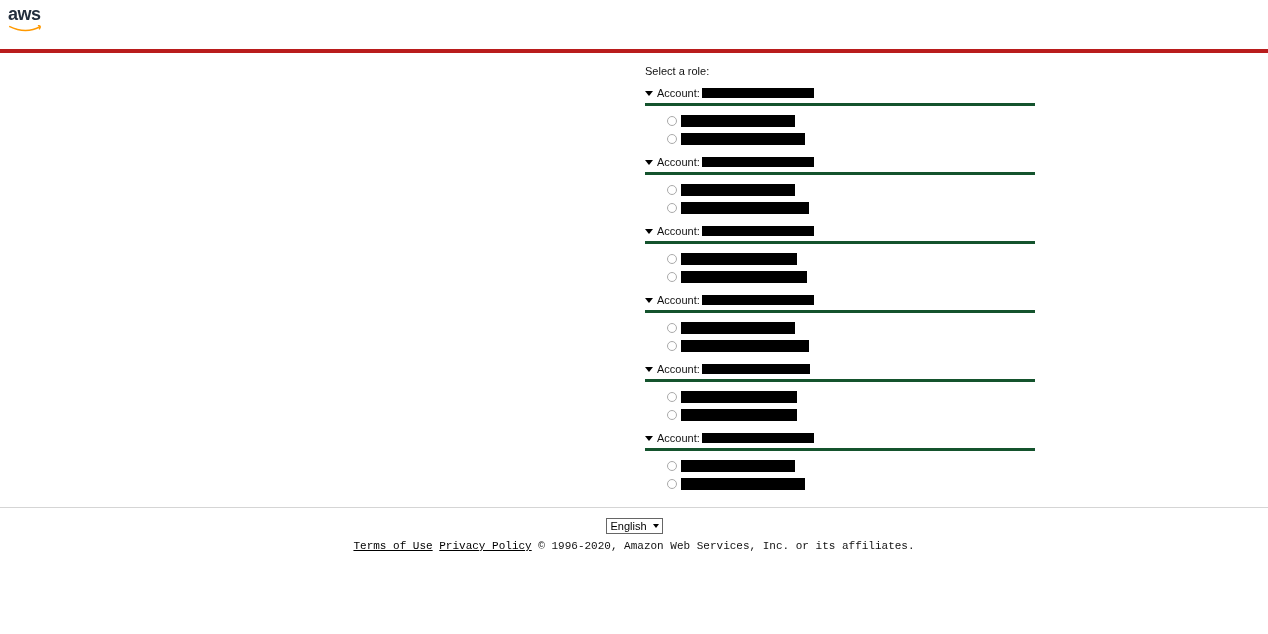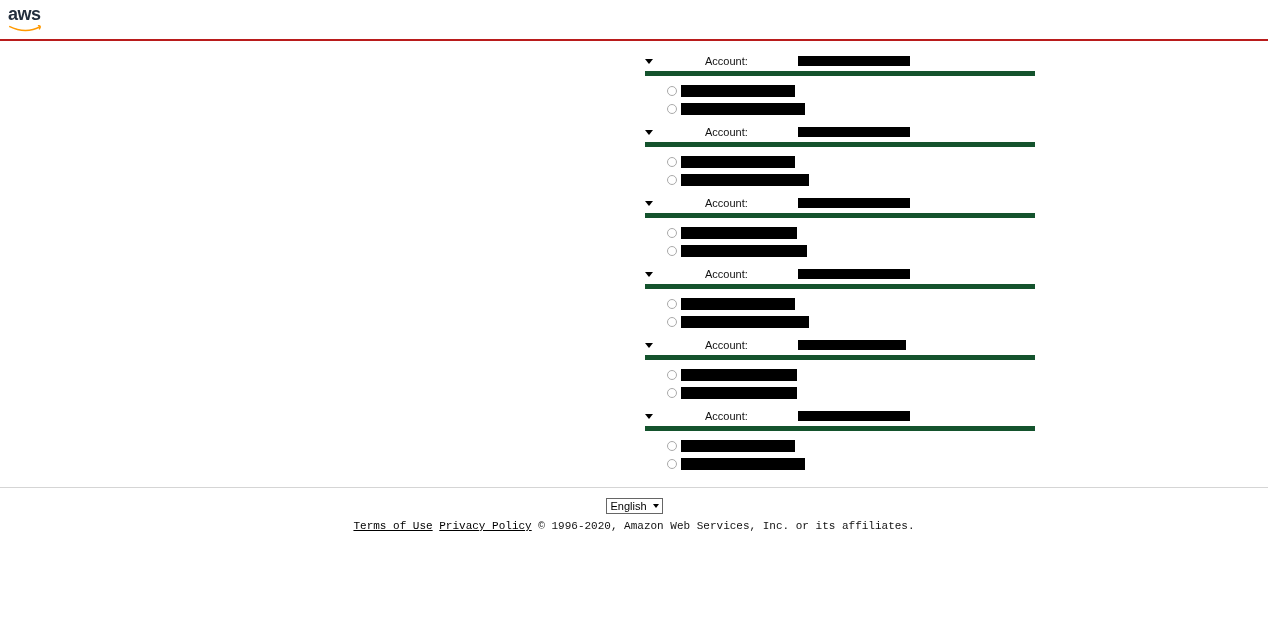--- a/index.html
+++ b/index.html
@@ -1,28 +1,28 @@
 <!DOCTYPE html>
 <html><head>
 <meta charset="utf-8">
 <style>
 * { margin: 0; padding: 0; box-sizing: border-box; }
 body { font-family: Arial, Helvetica, sans-serif; font-size: 11px; color: #111; background: #fff; }
 
-.header { padding: 4px 8px 2px 8px; border-bottom: 2px solid #b91c1c; }
+.header { padding: 4px 8px 12px 8px; border-bottom: 4px solid #b91c1c; }
 .aws-logo { display: inline-block; }
 .aws-logo .wordmark { font-family: Arial, sans-serif; font-weight: 700; font-size: 18px; letter-spacing: -0.5px; color:#232f3e; }
 .aws-logo .smile { width: 36px; height: 10px; margin-top: -2px; }
 
 .content { width: 1268px; margin: 0 auto; }
 .role-panel { margin-left: 645px; width: 390px; padding-top: 12px; }
 
 .prompt { font-size: 11px; margin-bottom: 8px; }
 
-.account-row { display:flex; align-items:center; padding: 2px 0 4px 0; border-bottom:5px solid #14532d; cursor:pointer;gap:48px; }
+.account-row { display:flex; align-items:center; padding: 2px 0 4px 0; border-bottom:3px solid #14532d; cursor:pointer; }
 .caret { width:0; height:0; border-left:4px solid transparent; border-right:4px solid transparent; border-top:5px solid #000; margin-right:4px; }
 .account-label { font-size:11px; margin-right:2px; }
 .redact-account { height:10px; background:#000; flex: 0 0 auto; }
 
 .role-list { padding: 6px 0 6px 22px; }
 .role-item { display:flex; align-items:center; padding:3px 0; }
 .radio { width:10px; height:10px; border:1px solid #aaa; border-radius:50%; background:#fff; margin-right:4px; flex-shrink:0; }
 .redact-role { height:12px; background:#000; }
 
 .signin-row { display:flex; justify-content:center; margin-top:18px; margin-bottom:20px; }
@@ -45,20 +45,21 @@
     <div class="wordmark">aws</div>
     <svg class="smile" viewBox="0 0 60 16">
       <path d="M2 2 Q30 16 54 2" stroke="#ff9900" stroke-width="2.5" fill="none"></path>
       <path d="M54 2 L50 0 M54 2 L52 7" stroke="#ff9900" stroke-width="2.5" fill="none"></path>
     </svg>
   </div>
 </div>
 
 <div class="content">
   <div class="role-panel">
+    <div class="prompt">Select a role:</div>
     <div id="accounts">
         <div class="account-row">
           <span class="caret"></span>
           <span class="account-label">Account:</span>
           <span class="redact-account" style="width: 112px;"></span>
         </div>
         <div class="role-list">
           <div class="role-item">
             <span class="radio"></span>
             <span class="redact-role" style="width: 114px;"></span>

